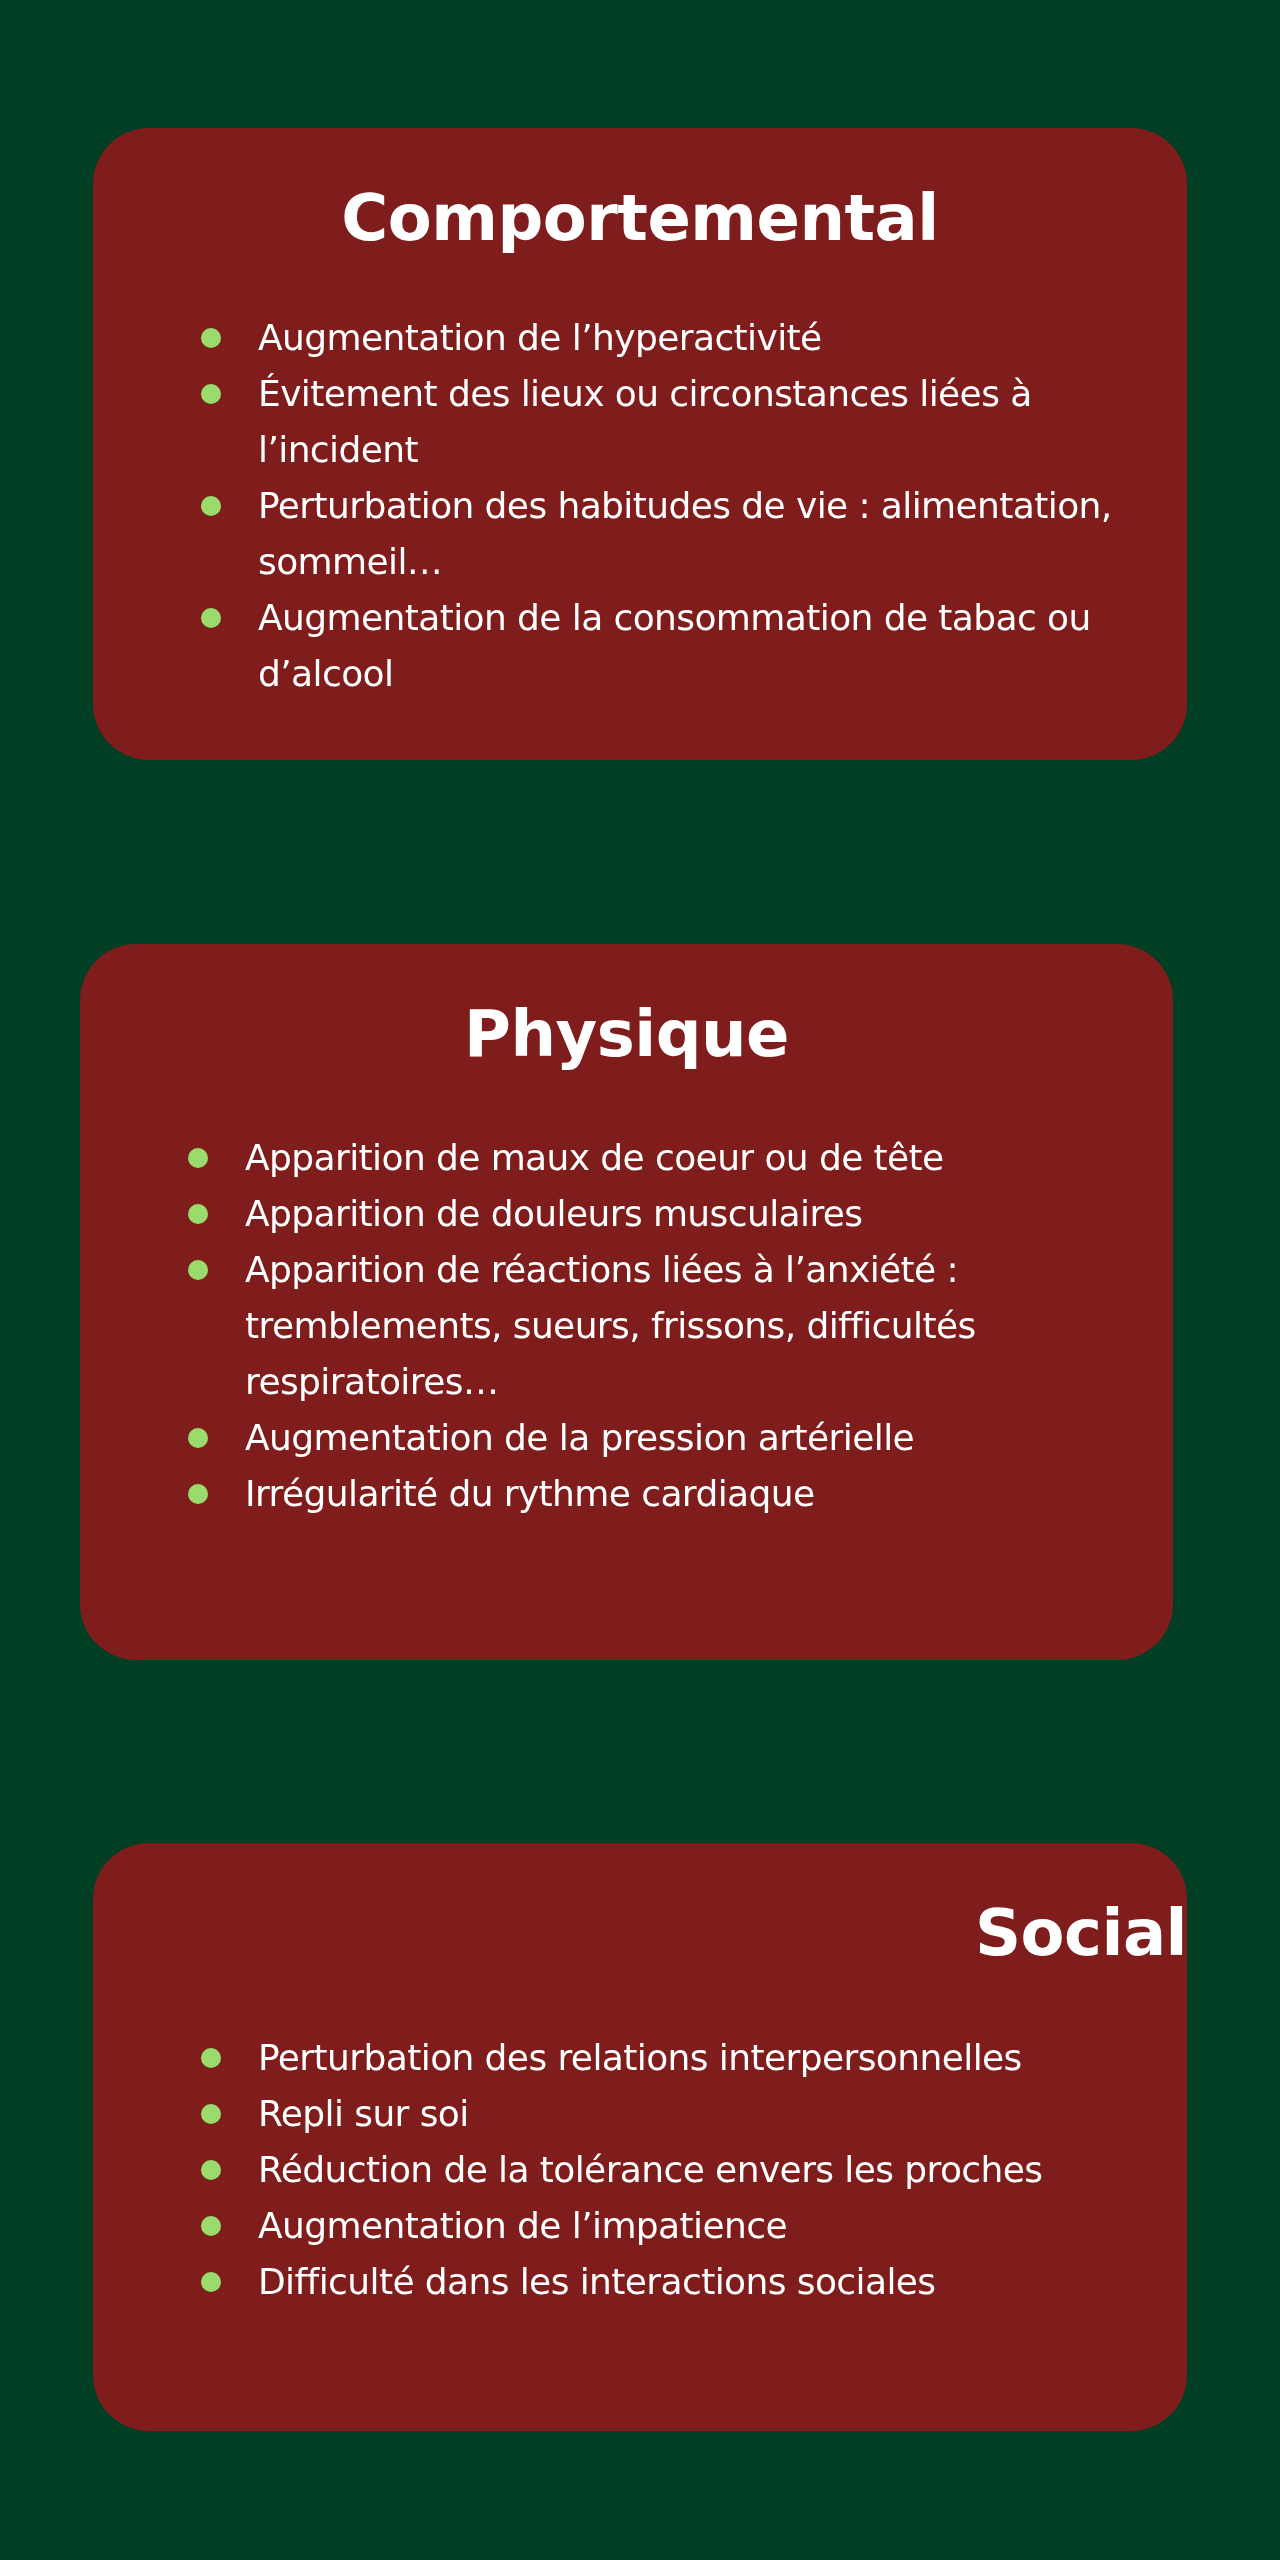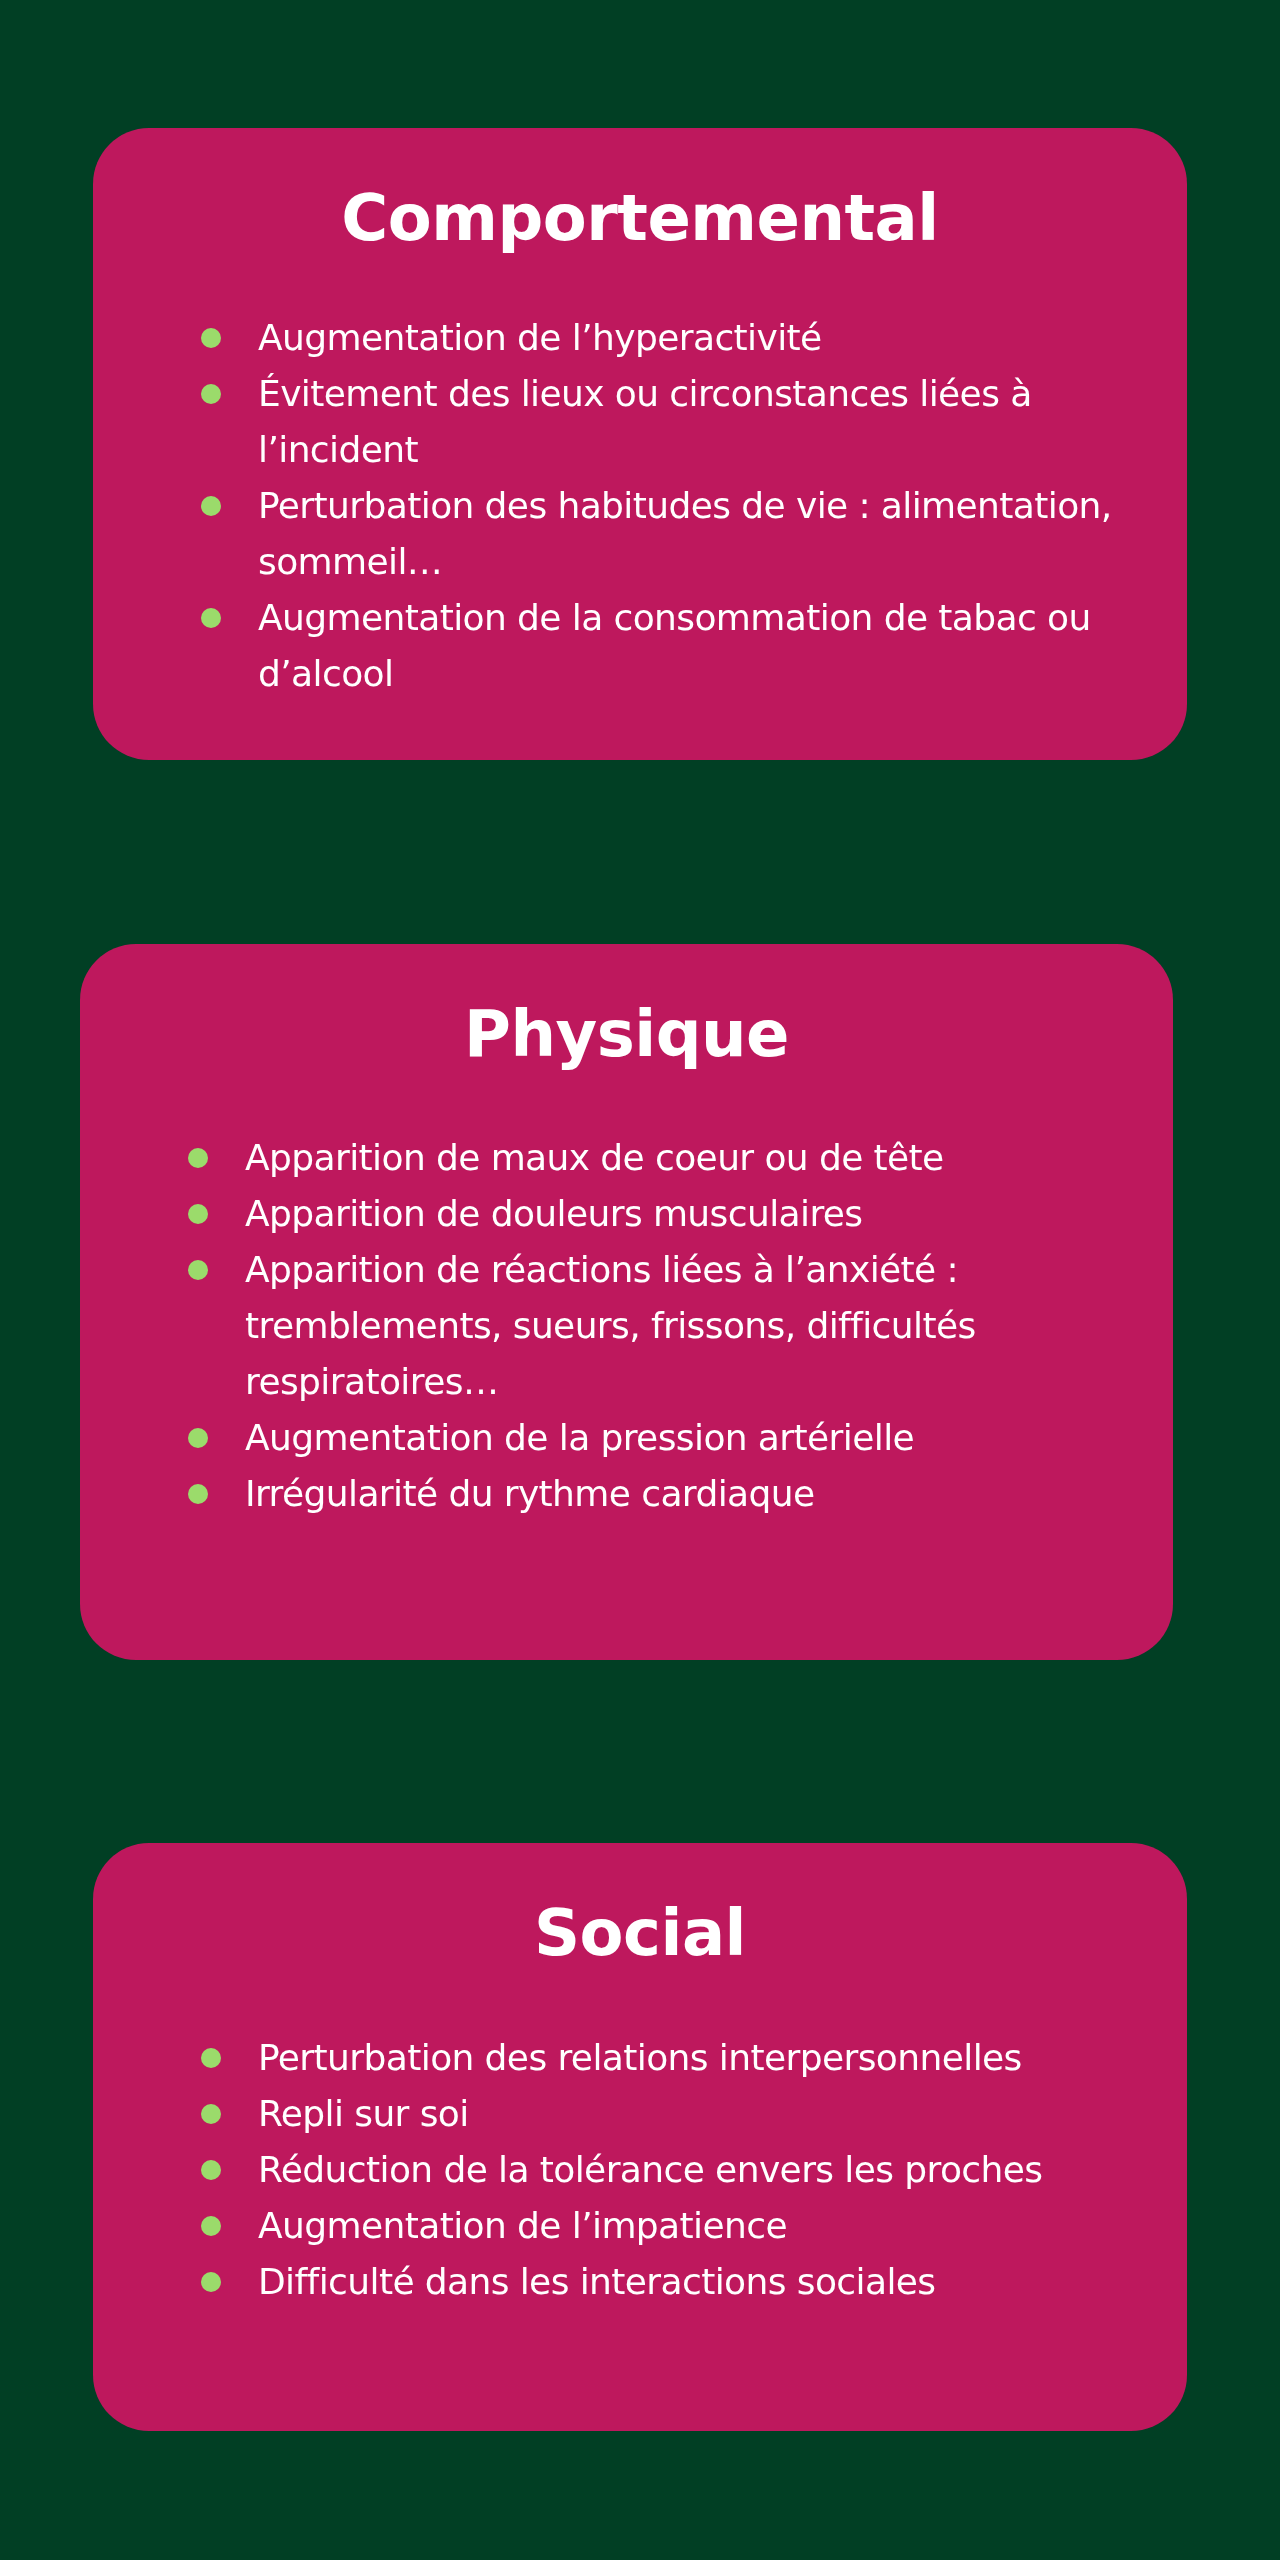--- a/index.html
+++ b/index.html
@@ -9,21 +9,21 @@
   body {
     width: 1280px;
     height: 2560px;
     background: #013F24;
     position: relative;
     overflow: hidden;
     font-family: "DejaVu Sans", "Liberation Sans", sans-serif;
   }
   .card {
     position: absolute;
-    background: #be185d;
+    background: #7f1d1d;
     border-radius: 56px;
     box-sizing: border-box;
   }
   .card-1 { left: 93px; top: 128px; width: 1094px; height: 632px; }
   .card-2 { left: 80px; top: 944px; width: 1093px; height: 716px; }
   .card-3 { left: 93px; top: 1843px; width: 1094px; height: 588px; }
 
   .card-title {
     position: absolute;
     left: 0;
@@ -32,21 +32,21 @@
     color: #FFFFFF;
     font-family: "DejaVu Sans", "Liberation Sans", sans-serif;
     font-weight: bold;
     font-size: 64px;
     line-height: 80px;
     letter-spacing: -0.5px;
     margin: 0;
   }
   .card-1 .card-title { top: 50px; }
   .card-2 .card-title { top: 50px; }
-  .card-3 .card-title { top: 50px; }
+  .card-3 .card-title { top: 50px; text-align: right; }
 
   .card-list {
     position: absolute;
     list-style: none;
     margin: 8px;
     padding: 0;
     left: 157px;
     right: 40px;
   }
   .card-1 .card-list { top: 174px; right: 60px; }

